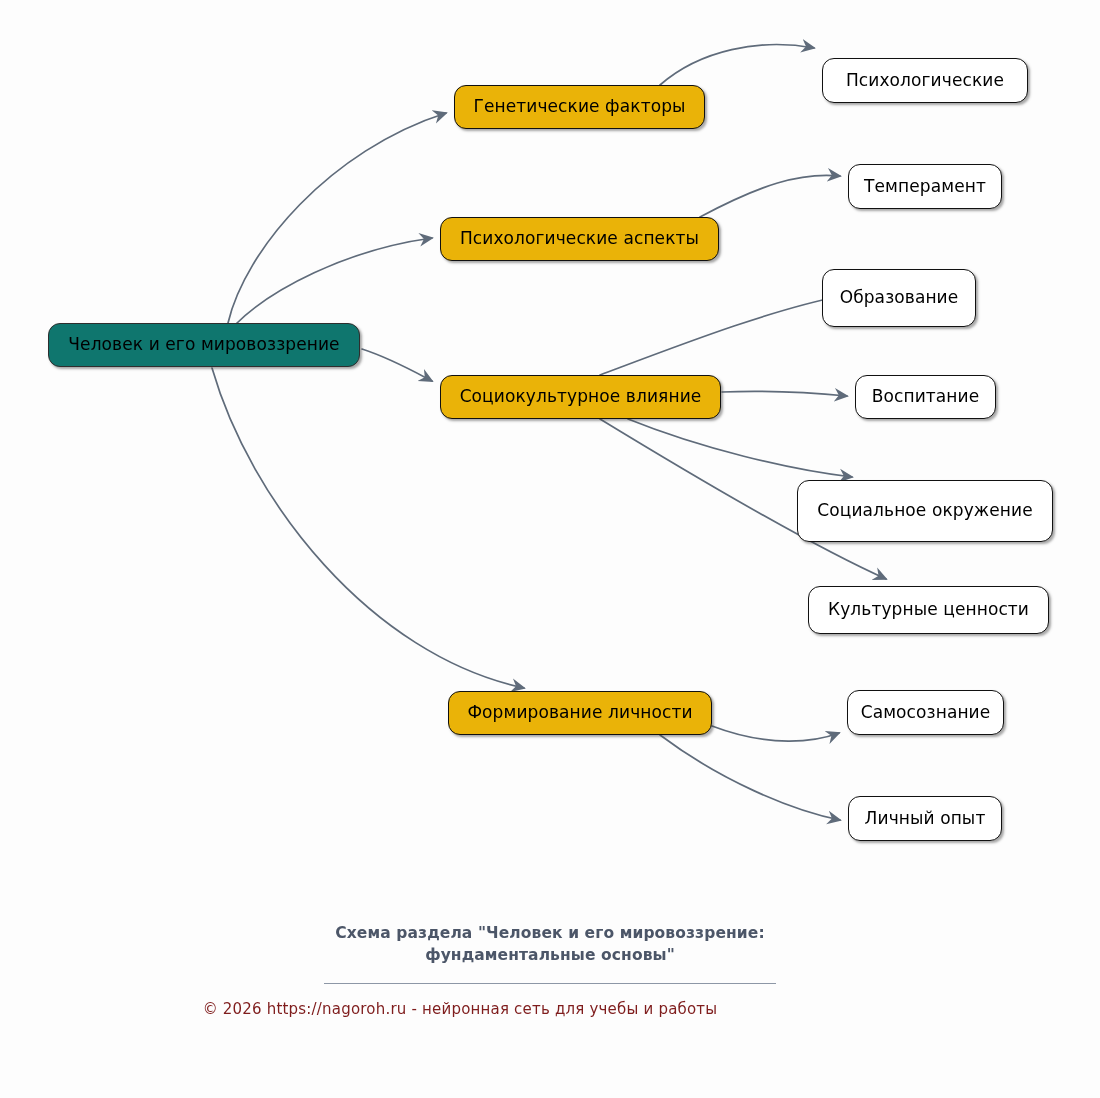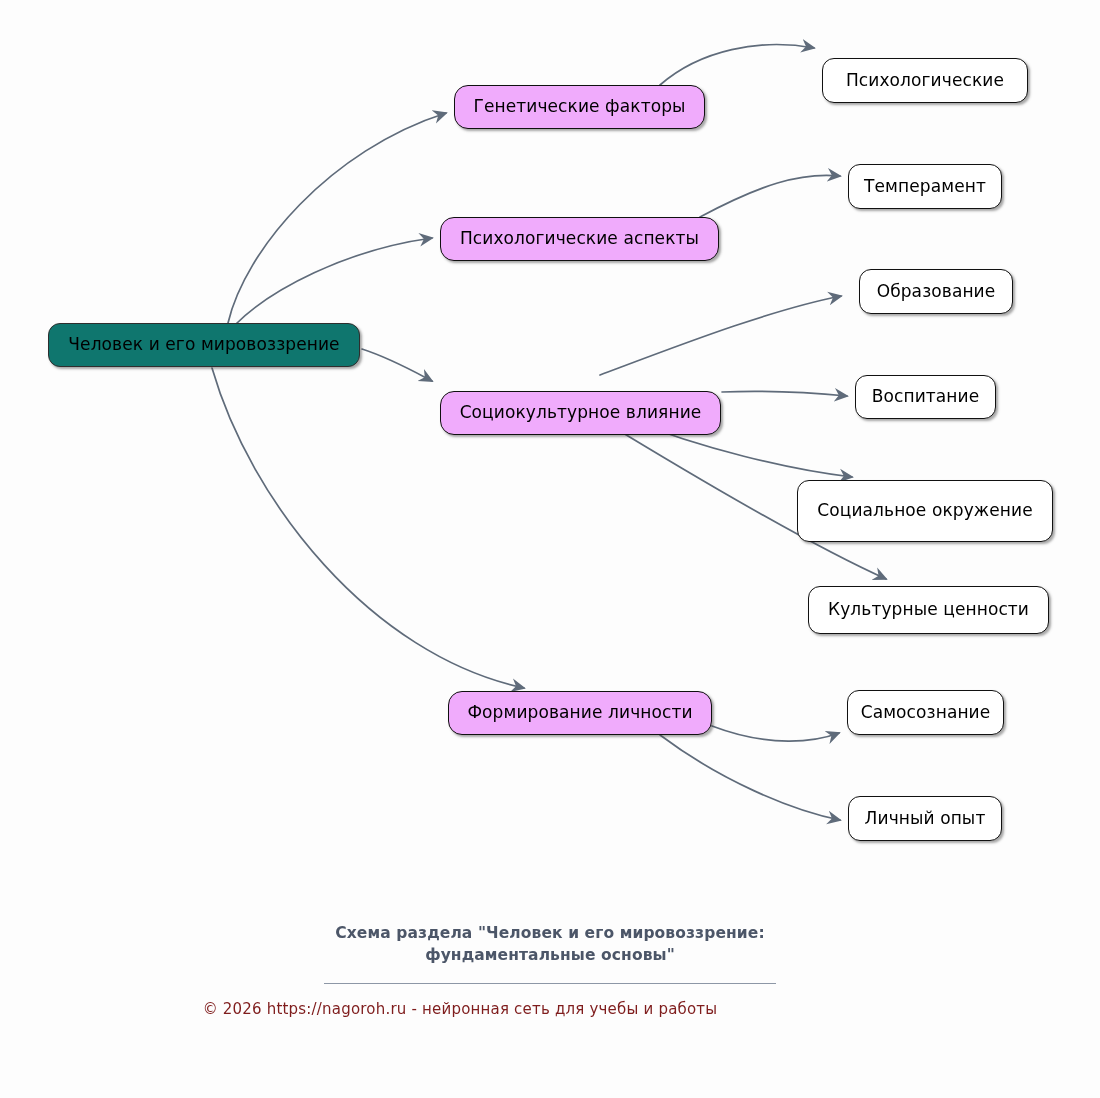--- a/index.html
+++ b/index.html
@@ -45,23 +45,22 @@
   .node-label {
     display: block;
     line-height: 1;
     padding-bottom: 1px;
   }
   .node.root {
     background: #0f766e;
     border-color: #2e2e2e;
   }
   .node.branch {
-    background: #f0abfc;
+    background: #eab308;
     border-color: #101010;
-    border-radius: 14px;
   }
   .node.leaf {
     background: #ffffff;
     border-color: #111111;
     border-width: 1.6px;
   }
   #caption-block {
     position: absolute;
     left: 0;
     top: 922px;
@@ -124,37 +123,37 @@
   </div>
 
   <div class="node branch" style="left:454px; top:85px; width:251px; height:44px;">
     <span class="node-label">Генетические факторы</span>
   </div>
 
   <div class="node branch" style="left:440px; top:217px; width:279px; height:44px;align-items:center;">
     <span class="node-label">Психологические аспекты</span>
   </div>
 
-  <div class="node branch" style="left:440px; top:375px; width:281px; height:44px;margin-top:16px;">
+  <div class="node branch" style="left:440px; top:375px; width:281px; height:44px;">
     <span class="node-label">Социокультурное влияние</span>
   </div>
 
   <div class="node branch" style="left:448px; top:691px; width:264px; height:44px;">
     <span class="node-label">Формирование личности</span>
   </div>
 
   <div class="node leaf" style="left:822px; top:58px; width:206px; height:45px;">
     <span class="node-label">Психологические</span>
   </div>
 
   <div class="node leaf" style="left:848px; top:164px; width:154px; height:45px;">
     <span class="node-label">Темперамент</span>
   </div>
 
-  <div class="node leaf" style="left:859px; top:269px; width:154px; height:45px;">
+  <div class="node leaf" style="left:822px; top:269px; width:154px; height:58px;">
     <span class="node-label">Образование</span>
   </div>
 
   <div class="node leaf" style="left:855px; top:375px; width:141px; height:44px;">
     <span class="node-label">Воспитание</span>
   </div>
 
   <div class="node leaf" style="left:797px; top:480px; width:256px; height:62px;">
     <span class="node-label">Социальное окружение</span>
   </div>

